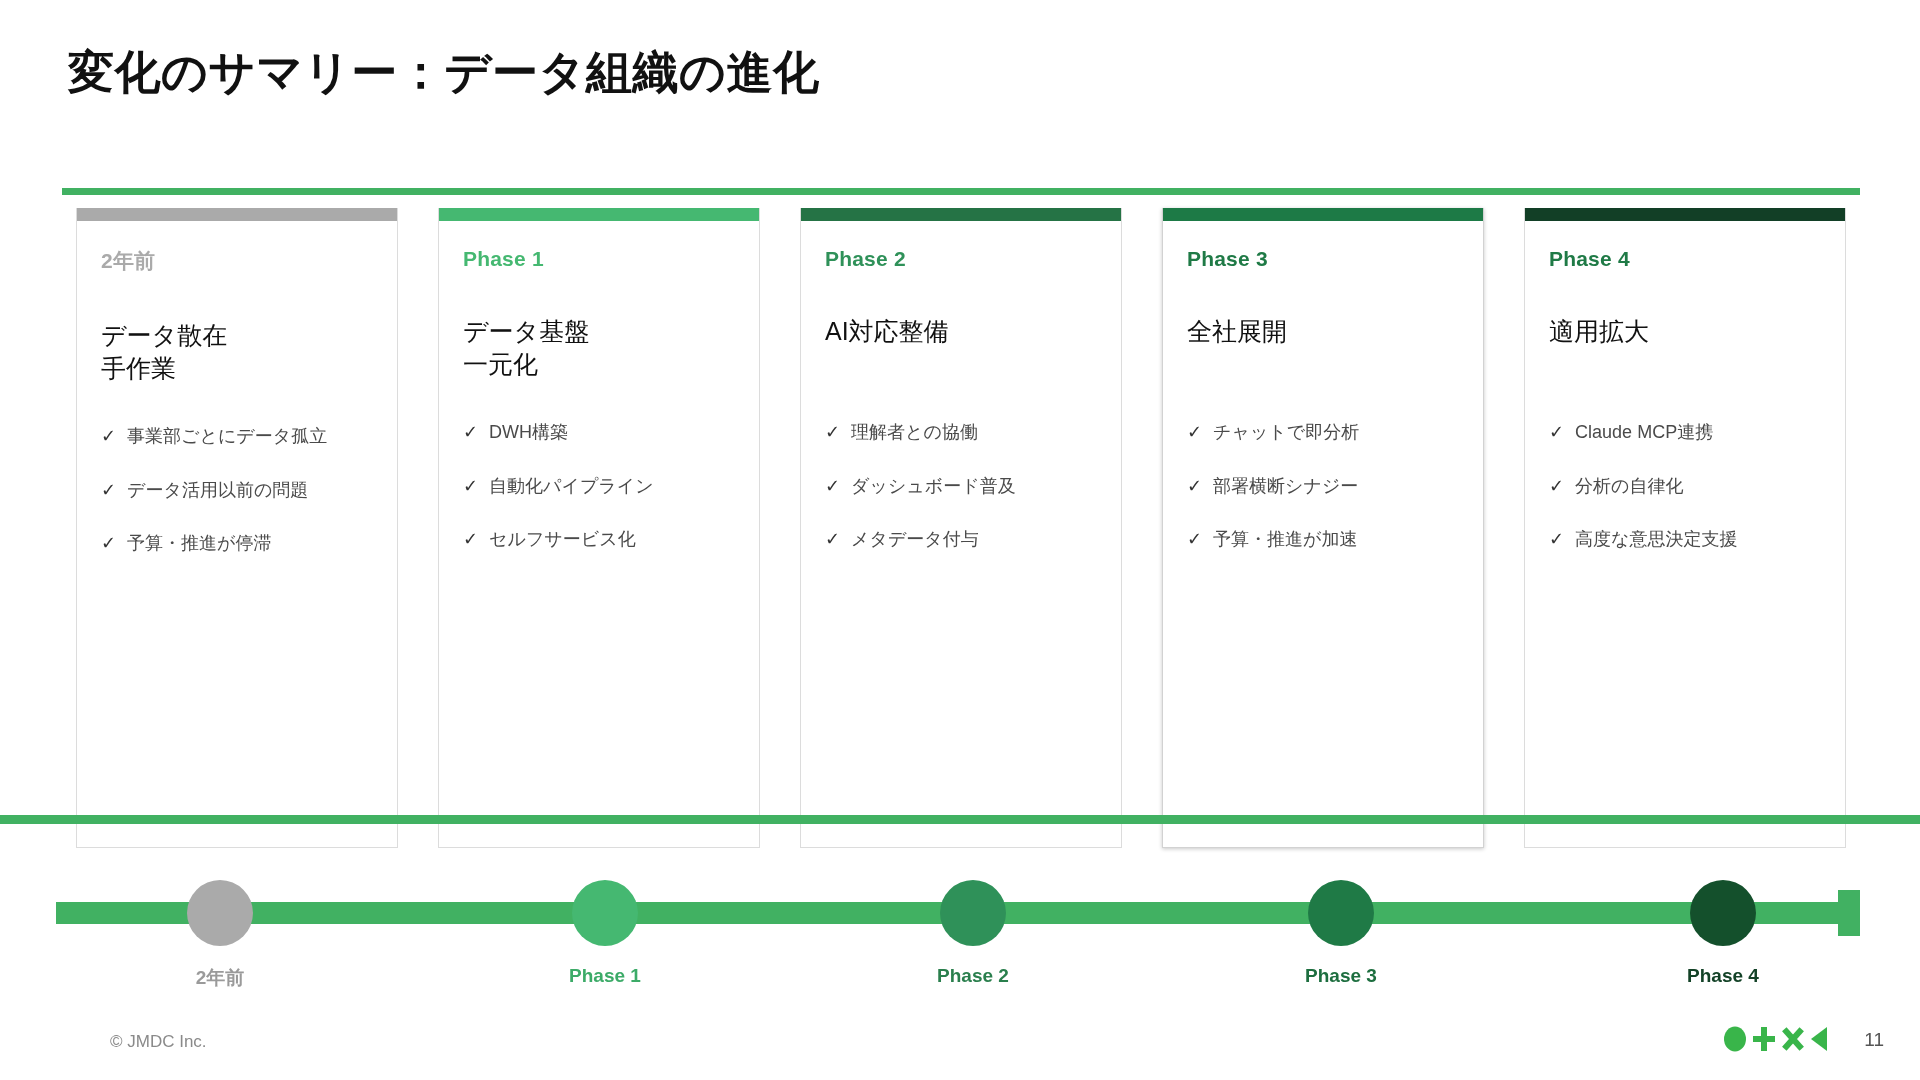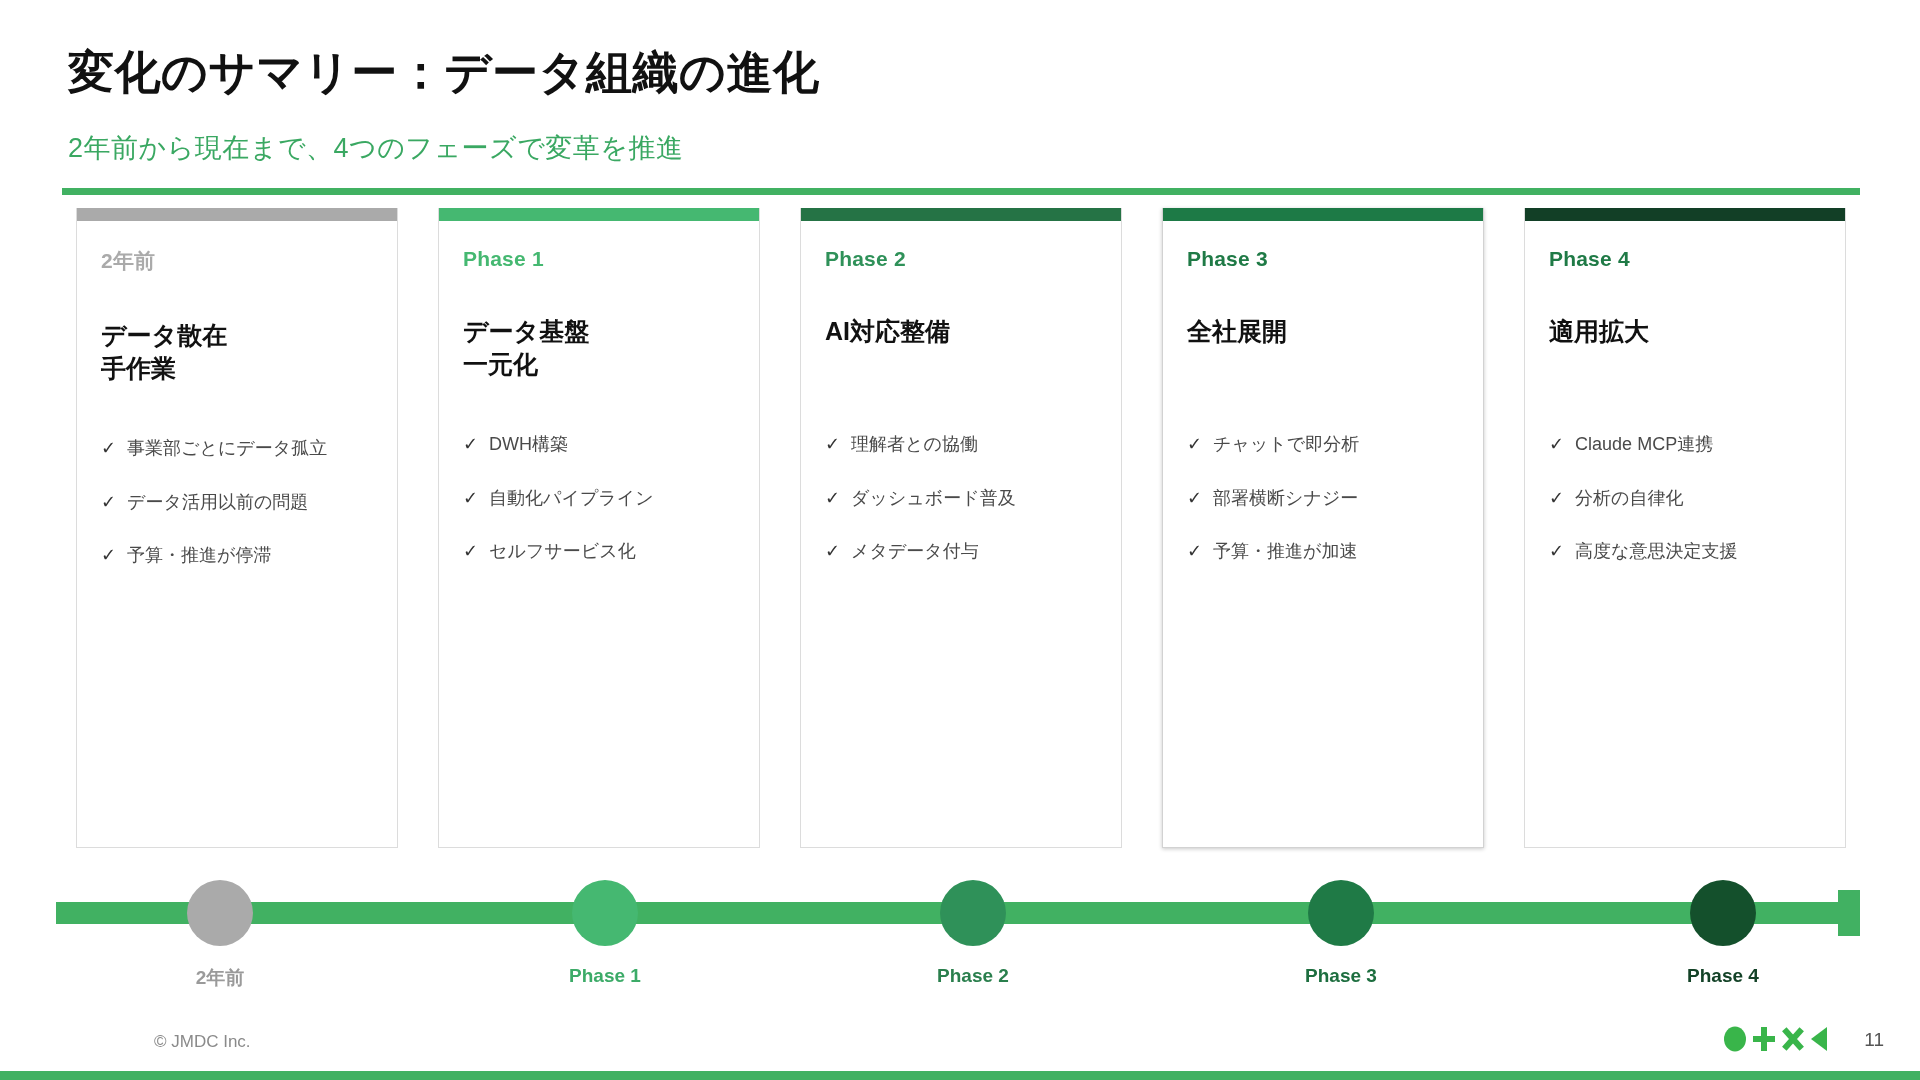--- a/index.html
+++ b/index.html
@@ -4,21 +4,21 @@
 <style>
   * { box-sizing: border-box; margin: 0; padding: 0; }
   html, body {
     width: 1920px; height: 1080px;
     background: #ffffff;
     font-family: "Liberation Sans", "DejaVu Sans", sans-serif;
     overflow: hidden;
   }
   .slide {
     position: relative;
-    width: 1920px; height: 1080px;
+    width: 1920px; height: 824px;
     background: #ffffff;
   }
 
   
   .title {
     position: absolute;
     left: 68px; top: 42px;
     font-size: 46px;
     font-weight: 700;
     color: #111111;
@@ -79,24 +79,24 @@
     flex-direction: column;
   }
   .card-phase {
     font-size: 21px;
     font-weight: 700;
     letter-spacing: 0.2px;
     margin-bottom: 44px;
   }
   .card-heading {
     font-size: 25px;
-    font-weight: 700;
+    font-weight: 400;
     color: #111111;
     line-height: 1.32;
-    margin-bottom: 52px;
+    margin-bottom: 40px;
     min-height: 66px;
   }
   .card-heading .ln { display: block; white-space: nowrap; }
   .card-bullets {
     display: flex;
     flex-direction: column;
     gap: 31px;
   }
   .bullet {
     display: flex;
@@ -153,21 +153,20 @@
     white-space: nowrap;
   }
 
   
   .copyright {
     position: absolute;
     left: 110px; top: 1032px;
     font-size: 17px;
     color: #8a8a8a;
     white-space: nowrap;
-    margin-left: 44px;
   }
   .logo-marks {
     position: absolute;
     right: 92px; top: 1024px;
     display: flex;
     align-items: center;
     gap: 5px;
     height: 30px;
   }
   .mk { display: block; }
@@ -183,21 +182,20 @@
     width: 1920px; height: 9px;
     background: #41b162;
   }
 </style>
 </head>
 <body>
 
 <div class="slide">
 
   <div class="title">変化のサマリー：データ組織の進化</div>
-  <div class="subtitle">2年前から現在まで、4つのフェーズで変革を推進</div>
   <div class="header-rule"></div>
 
   <div class="cards" id="cards-row">
       <div class="card-slot">
         <div class="card">
           <div class="card-topbar" style="background: rgb(170, 170, 170);"></div>
           <div class="card-body">
             <div class="card-phase" style="color: rgb(170, 170, 170);">2年前</div>
             <div class="card-heading">
               <span class="ln">データ散在</span>

